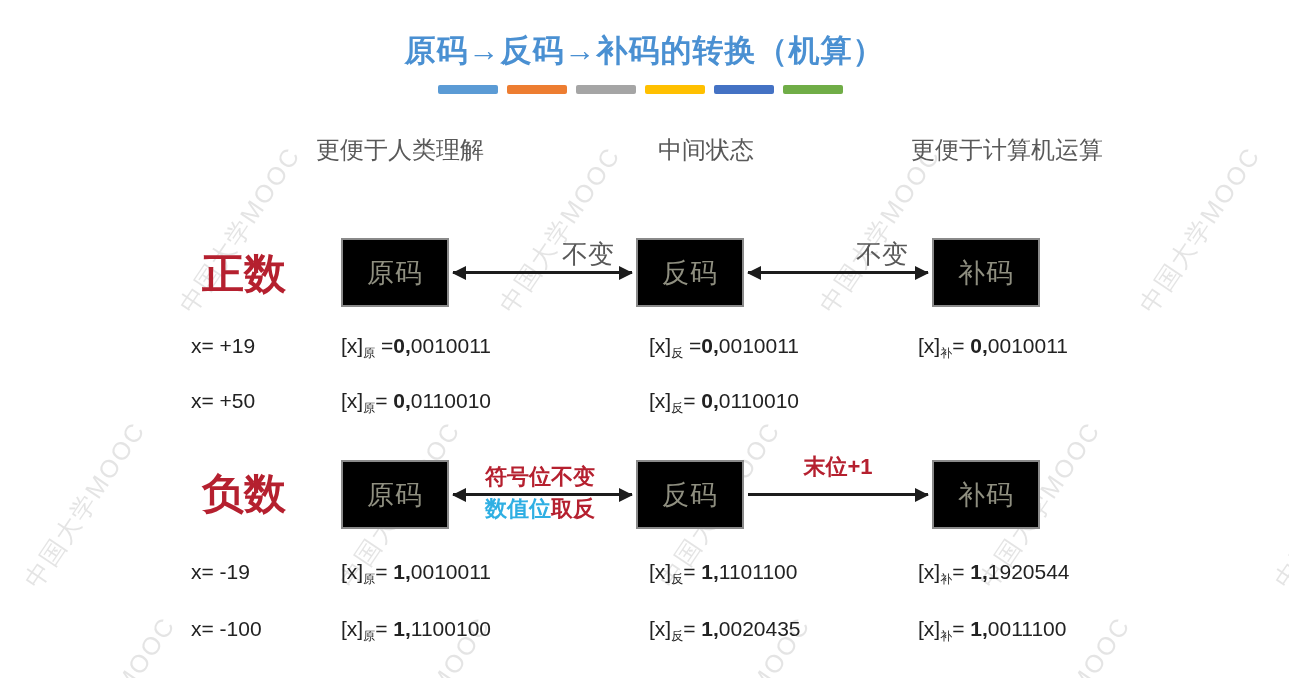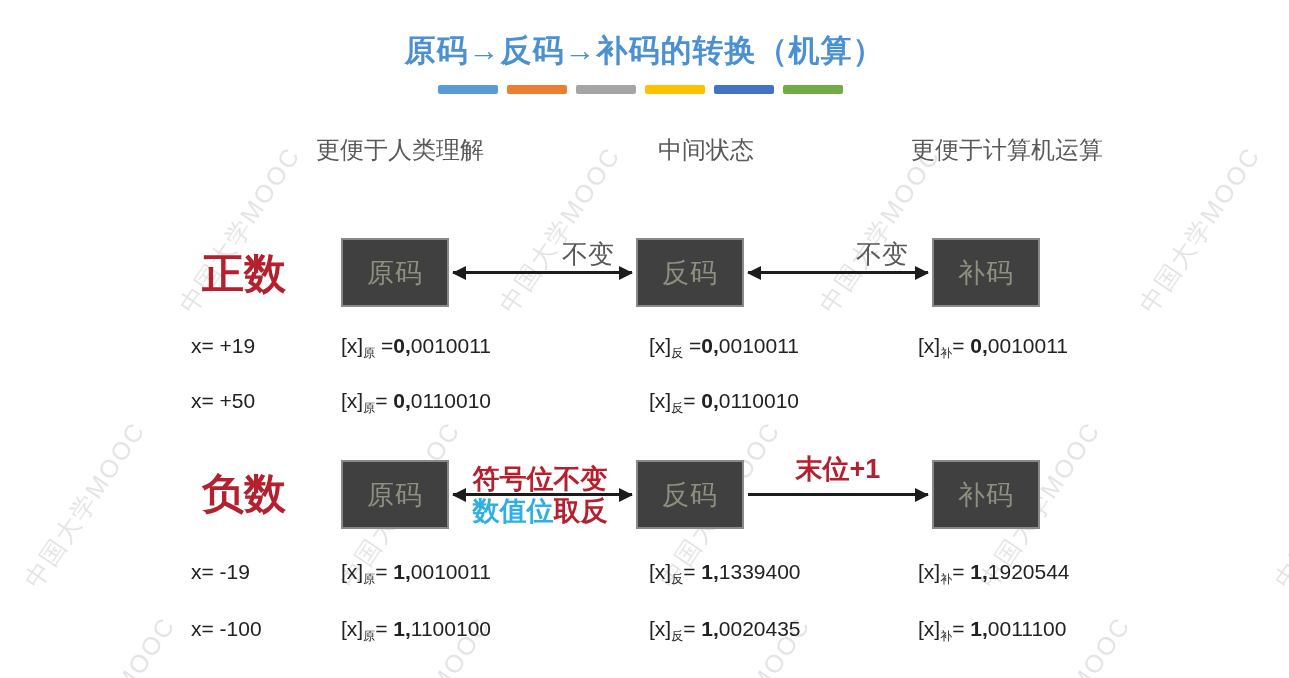--- a/index.html
+++ b/index.html
@@ -19,32 +19,32 @@
   }
   .bars{position:absolute;left:438px;top:85px;display:flex;gap:9px;}
   .bars i{display:block;width:60px;height:9px;border-radius:2px;}
   
   .colhead{position:absolute;top:134px;transform:translateX(-50%);font-size:24px;color:#595959;white-space:nowrap;}
   
   .sec-label{position:absolute;font-size:42px;font-weight:bold;color:#B5202F;line-height:1;}
   
   .nbox{
     position:absolute;width:108px;height:69px;box-sizing:border-box;
-    background:#404040;border:2px solid #8A8A8A;
+    background:#000000;border:2px solid #8A8A8A;
     display:flex;align-items:center;justify-content:center;
     font-size:27px;color:#8F8F80;letter-spacing:1px;
   }
   
   .arrow{position:absolute;height:0;border-top:3px solid #1c1c1c;}
   .arrow::before,.arrow::after{content:"";position:absolute;width:0;height:0;border:7px solid transparent;top:-8.5px;}
   .arrow.head-left::before{left:-1px;border-left:0;border-right:14px solid #1c1c1c;}
   .arrow.head-right::after{right:-1px;border-right:0;border-left:14px solid #1c1c1c;}
   .alabel{position:absolute;transform:translateX(-50%);white-space:nowrap;line-height:1.1;}
   .alabel.gray{font-size:26px;color:#595959;margin-left:44px;}
-  .alabel.red{font-size:27px;font-weight:bold;color:#B5202F;}
+  .alabel.red{font-size:22px;font-weight:bold;color:#B5202F;}
   .alabel .cyan{color:#2FAFE3;}
   
   .vrow{position:absolute;left:0;width:100%;height:30px;font-size:21px;color:#222;}
   .vrow .cell{position:absolute;white-space:pre;}
   .vrow .c0{left:191px;}
   .vrow .c1{left:341px;}
   .vrow .c2{left:649px;text-align:center;}
   .vrow .c3{left:918px;}
   .cell sub{font-size:12px;vertical-align:-4px;letter-spacing:0;}
   .cell b{font-weight:bold;}
@@ -127,21 +127,21 @@
   <div class="arrow head-left head-right" style="left:453px;top:493px;width:179px;"></div>
   <div class="arrow head-right" style="left:748px;top:493px;width:180px;"></div>
 
   <span class="alabel red" style="left:540px;top:465px;">符号位不变</span>
   <span class="alabel red" style="left:540px;top:497px;"><span class="cyan">数值位</span><span>取反</span></span>
   <span class="alabel red" style="left:838px;top:455px;">末位+1</span>
 
   <div class="vrow" style="top:560px;">
     <span class="cell c0">x= -19</span>
     <span class="cell c1"><span>[x]</span><sub>原</sub><span>= </span><b>1,</b><span>0010011</span></span>
-    <span class="cell c2"><span>[x]</span><sub>反</sub><span>= </span><b>1,</b><span>1339400</span></span>
+    <span class="cell c2"><span>[x]</span><sub>反</sub><span>= </span><b>1,</b><span>1101100</span></span>
     <span class="cell c3"><span>[x]</span><sub>补</sub><span>= </span><b>1,</b><span>1920544</span></span>
   </div>
 
   <div class="vrow" style="top:617px;">
     <span class="cell c0">x= -100</span>
     <span class="cell c1"><span>[x]</span><sub>原</sub><span>= </span><b>1,</b><span>1100100</span></span>
     <span class="cell c2"><span>[x]</span><sub>反</sub><span>= </span><b>1,</b><span>0020435</span></span>
     <span class="cell c3"><span>[x]</span><sub>补</sub><span>= </span><b>1,</b><span>0011100</span></span>
   </div>
 

